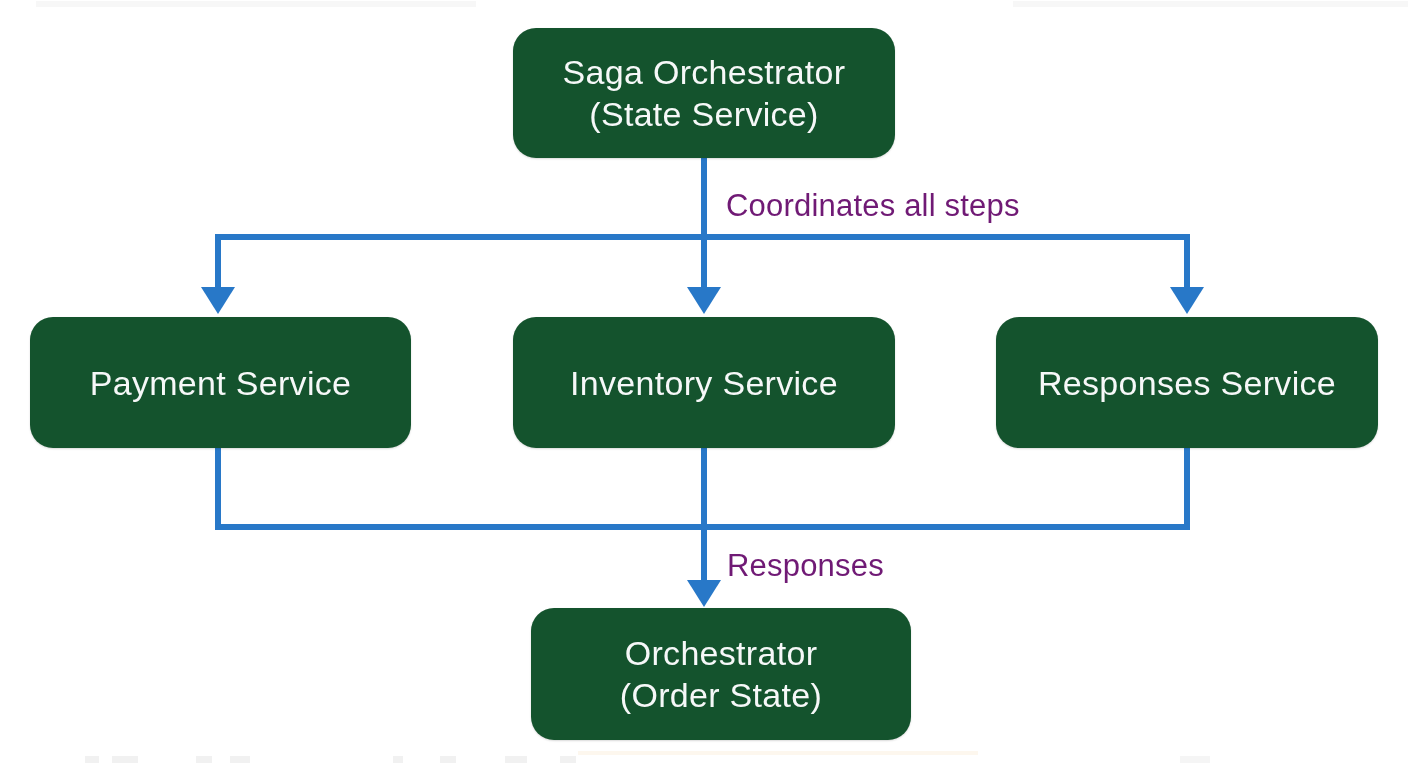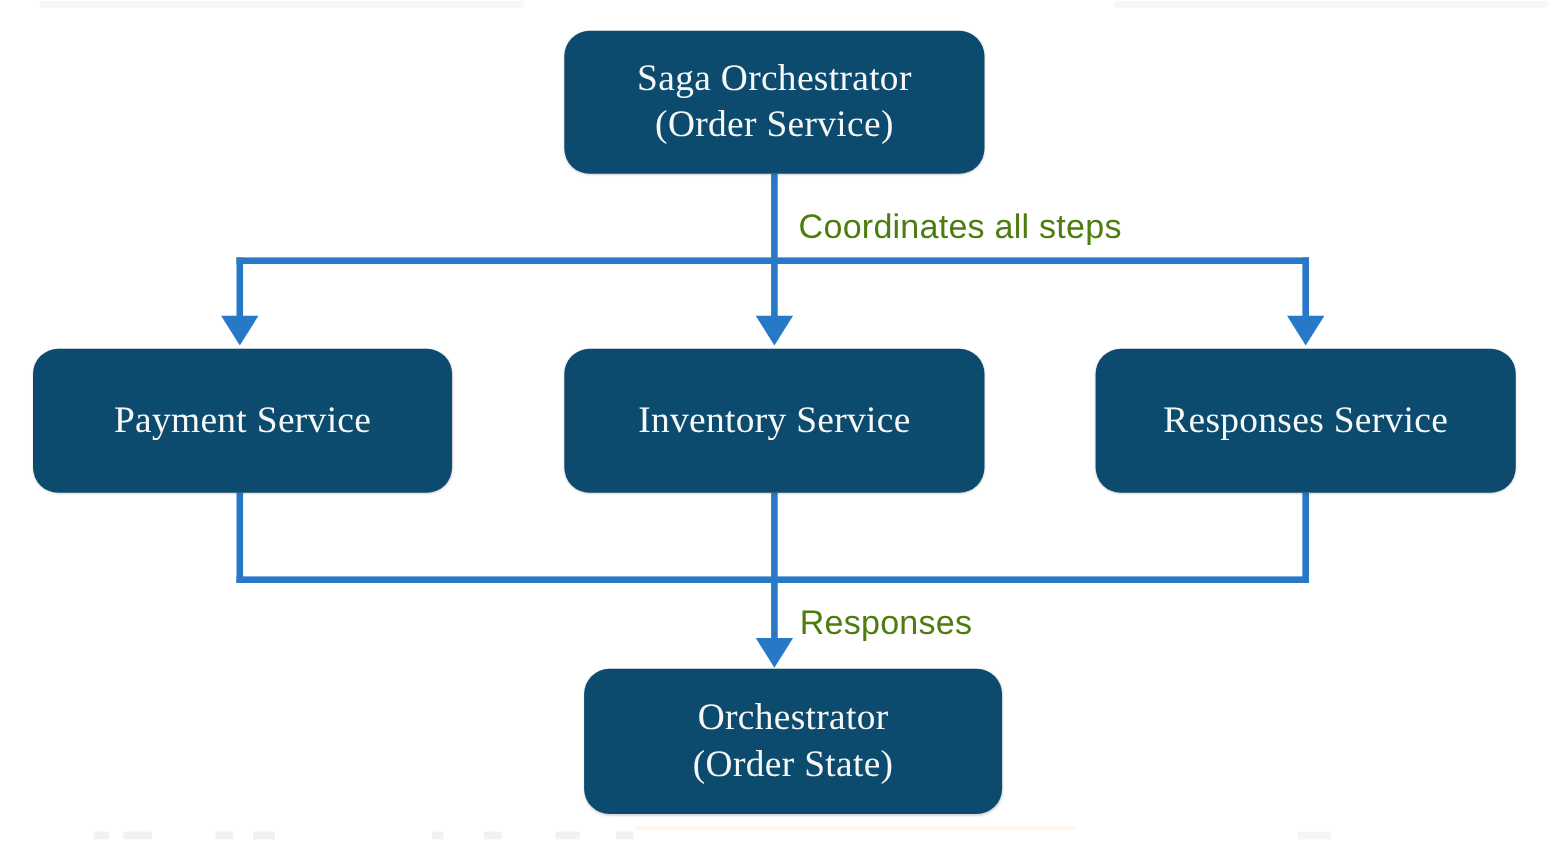--- a/index.html
+++ b/index.html
@@ -11,34 +11,33 @@
   #canvas {
     position: relative;
     width: 1408px;
     height: 768px;
     background: #ffffff;
     overflow: hidden;
   }
   
   .node {
     position: absolute;
-    background: #0c4a6e;
+    background: #14532d;
     border-radius: 23px;
     color: #f6f8f8;
     display: flex;
     flex-direction: column;
     align-items: center;
     justify-content: center;
     text-align: center;
     font-size: 34px;
     font-weight: 500;
     line-height: 42px;
     letter-spacing: 0.3px;
     box-shadow: 0 1px 2px rgba(0,0,0,0.15);
-    font-family: Liberation Serif, serif;
   }
   #node-saga        { left: 513px; top: 28px;  width: 382px; height: 130px; }
   #node-payment     { left: 30px;  top: 317px; width: 381px; height: 131px; }
   #node-inventory   { left: 513px; top: 317px; width: 382px; height: 131px; }
   #node-shipping    { left: 996px; top: 317px; width: 382px; height: 131px; }
   #node-state       { left: 513px; top: 608px; width: 380px; height: 132px; margin-left: 18px; }
 
   
   .edge {
     position: absolute;
@@ -65,21 +64,21 @@
   #edge-left-down   { left: 215px;  top: 448px; width: 6px;   height: 82px; }
   #edge-mid-down    { left: 701px;  top: 448px; width: 6px;   height: 82px; }
   #edge-right-down  { left: 1184px; top: 448px; width: 6px;   height: 82px; }
   #edge-fanin-h     { left: 215px;  top: 524px; width: 975px; height: 6px; }
   #edge-state-down  { left: 701px;  top: 530px; width: 6px;   height: 52px; }
   #arrow-state      { left: 687px;  top: 580px; }
 
   
   .edge-label {
     position: absolute;
-    color: #4d7c0f;
+    color: #701a75;
     font-size: 31px;
     font-weight: 500;
     letter-spacing: 0.2px;
     white-space: nowrap;
   }
   #label-coordinates { left: 726px; top: 188px; }
   #label-responses   { left: 727px; top: 548px; }
 
   
   .artifact { position: absolute; }
@@ -119,21 +118,21 @@
   <div class="edge" id="edge-right-down"></div>
   <div class="edge" id="edge-fanin-h"></div>
   <div class="edge" id="edge-state-down"></div>
   <div class="arrowhead" id="arrow-state"></div>
 
   <div class="edge-label" id="label-coordinates">Coordinates all steps</div>
   <div class="edge-label" id="label-responses">Responses</div>
 
   <div class="node" id="node-saga">
     <span>Saga Orchestrator</span>
-    <span>(Order Service)</span>
+    <span>(State Service)</span>
   </div>
 
   <div class="node" id="node-payment">
     <span>Payment Service</span>
   </div>
 
   <div class="node" id="node-inventory">
     <span>Inventory Service</span>
   </div>
 

